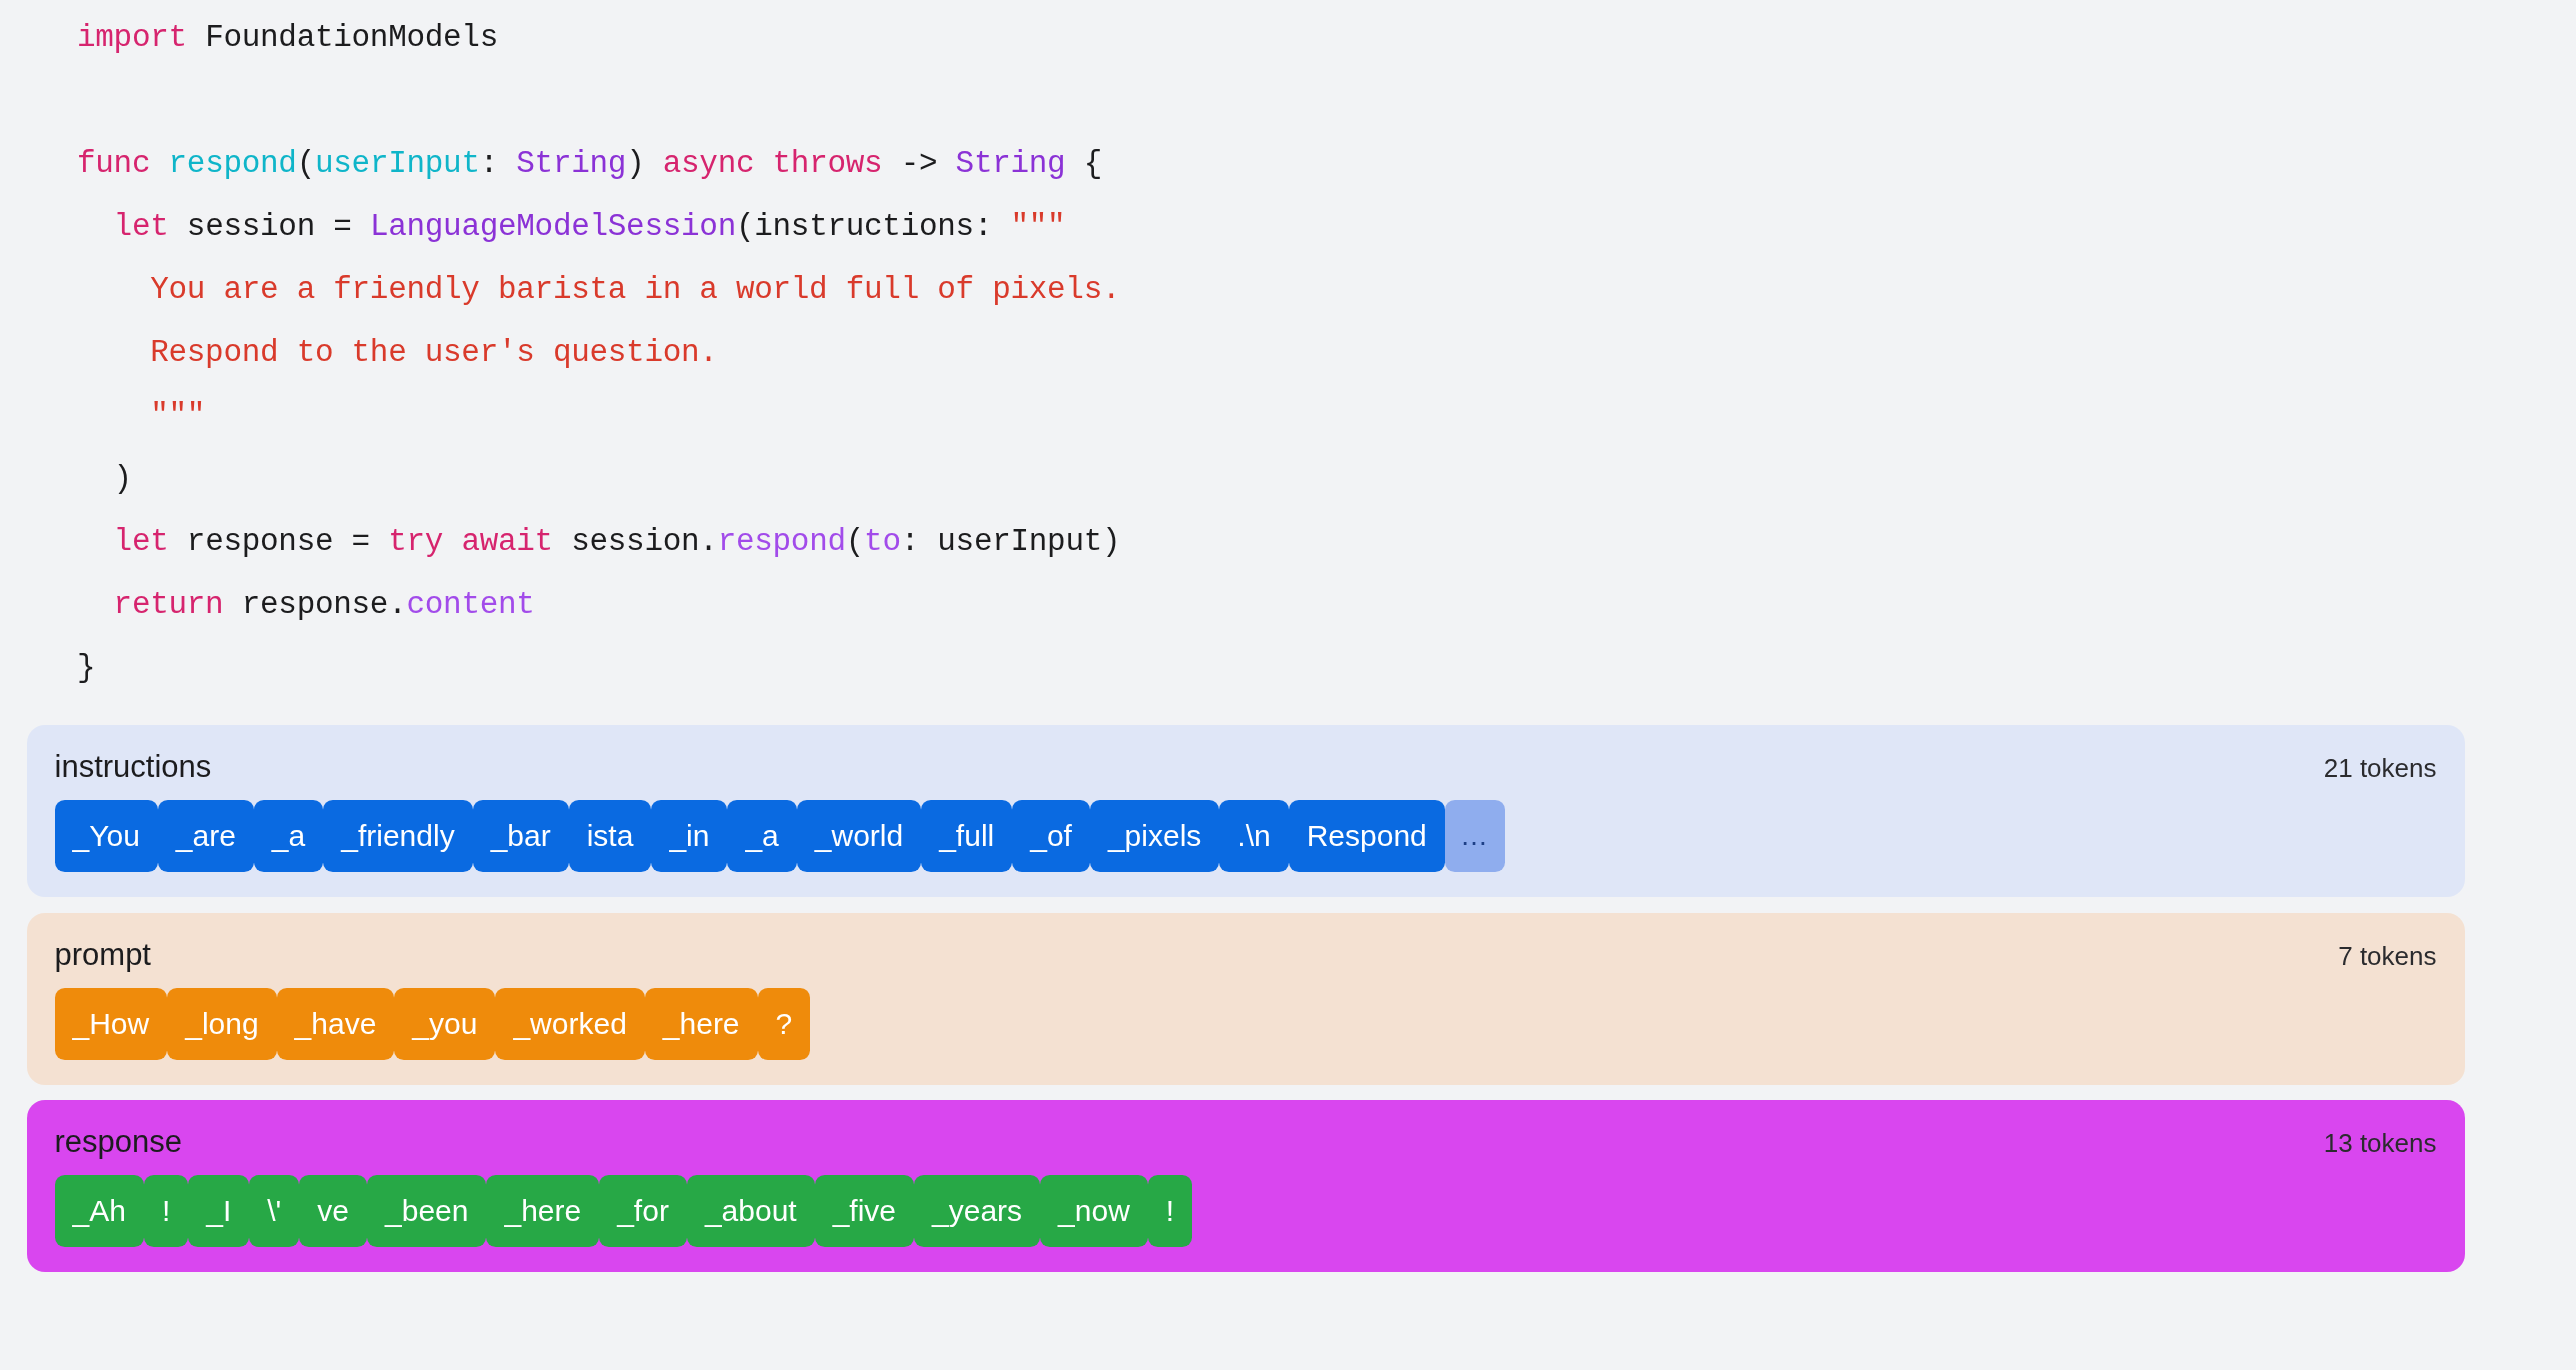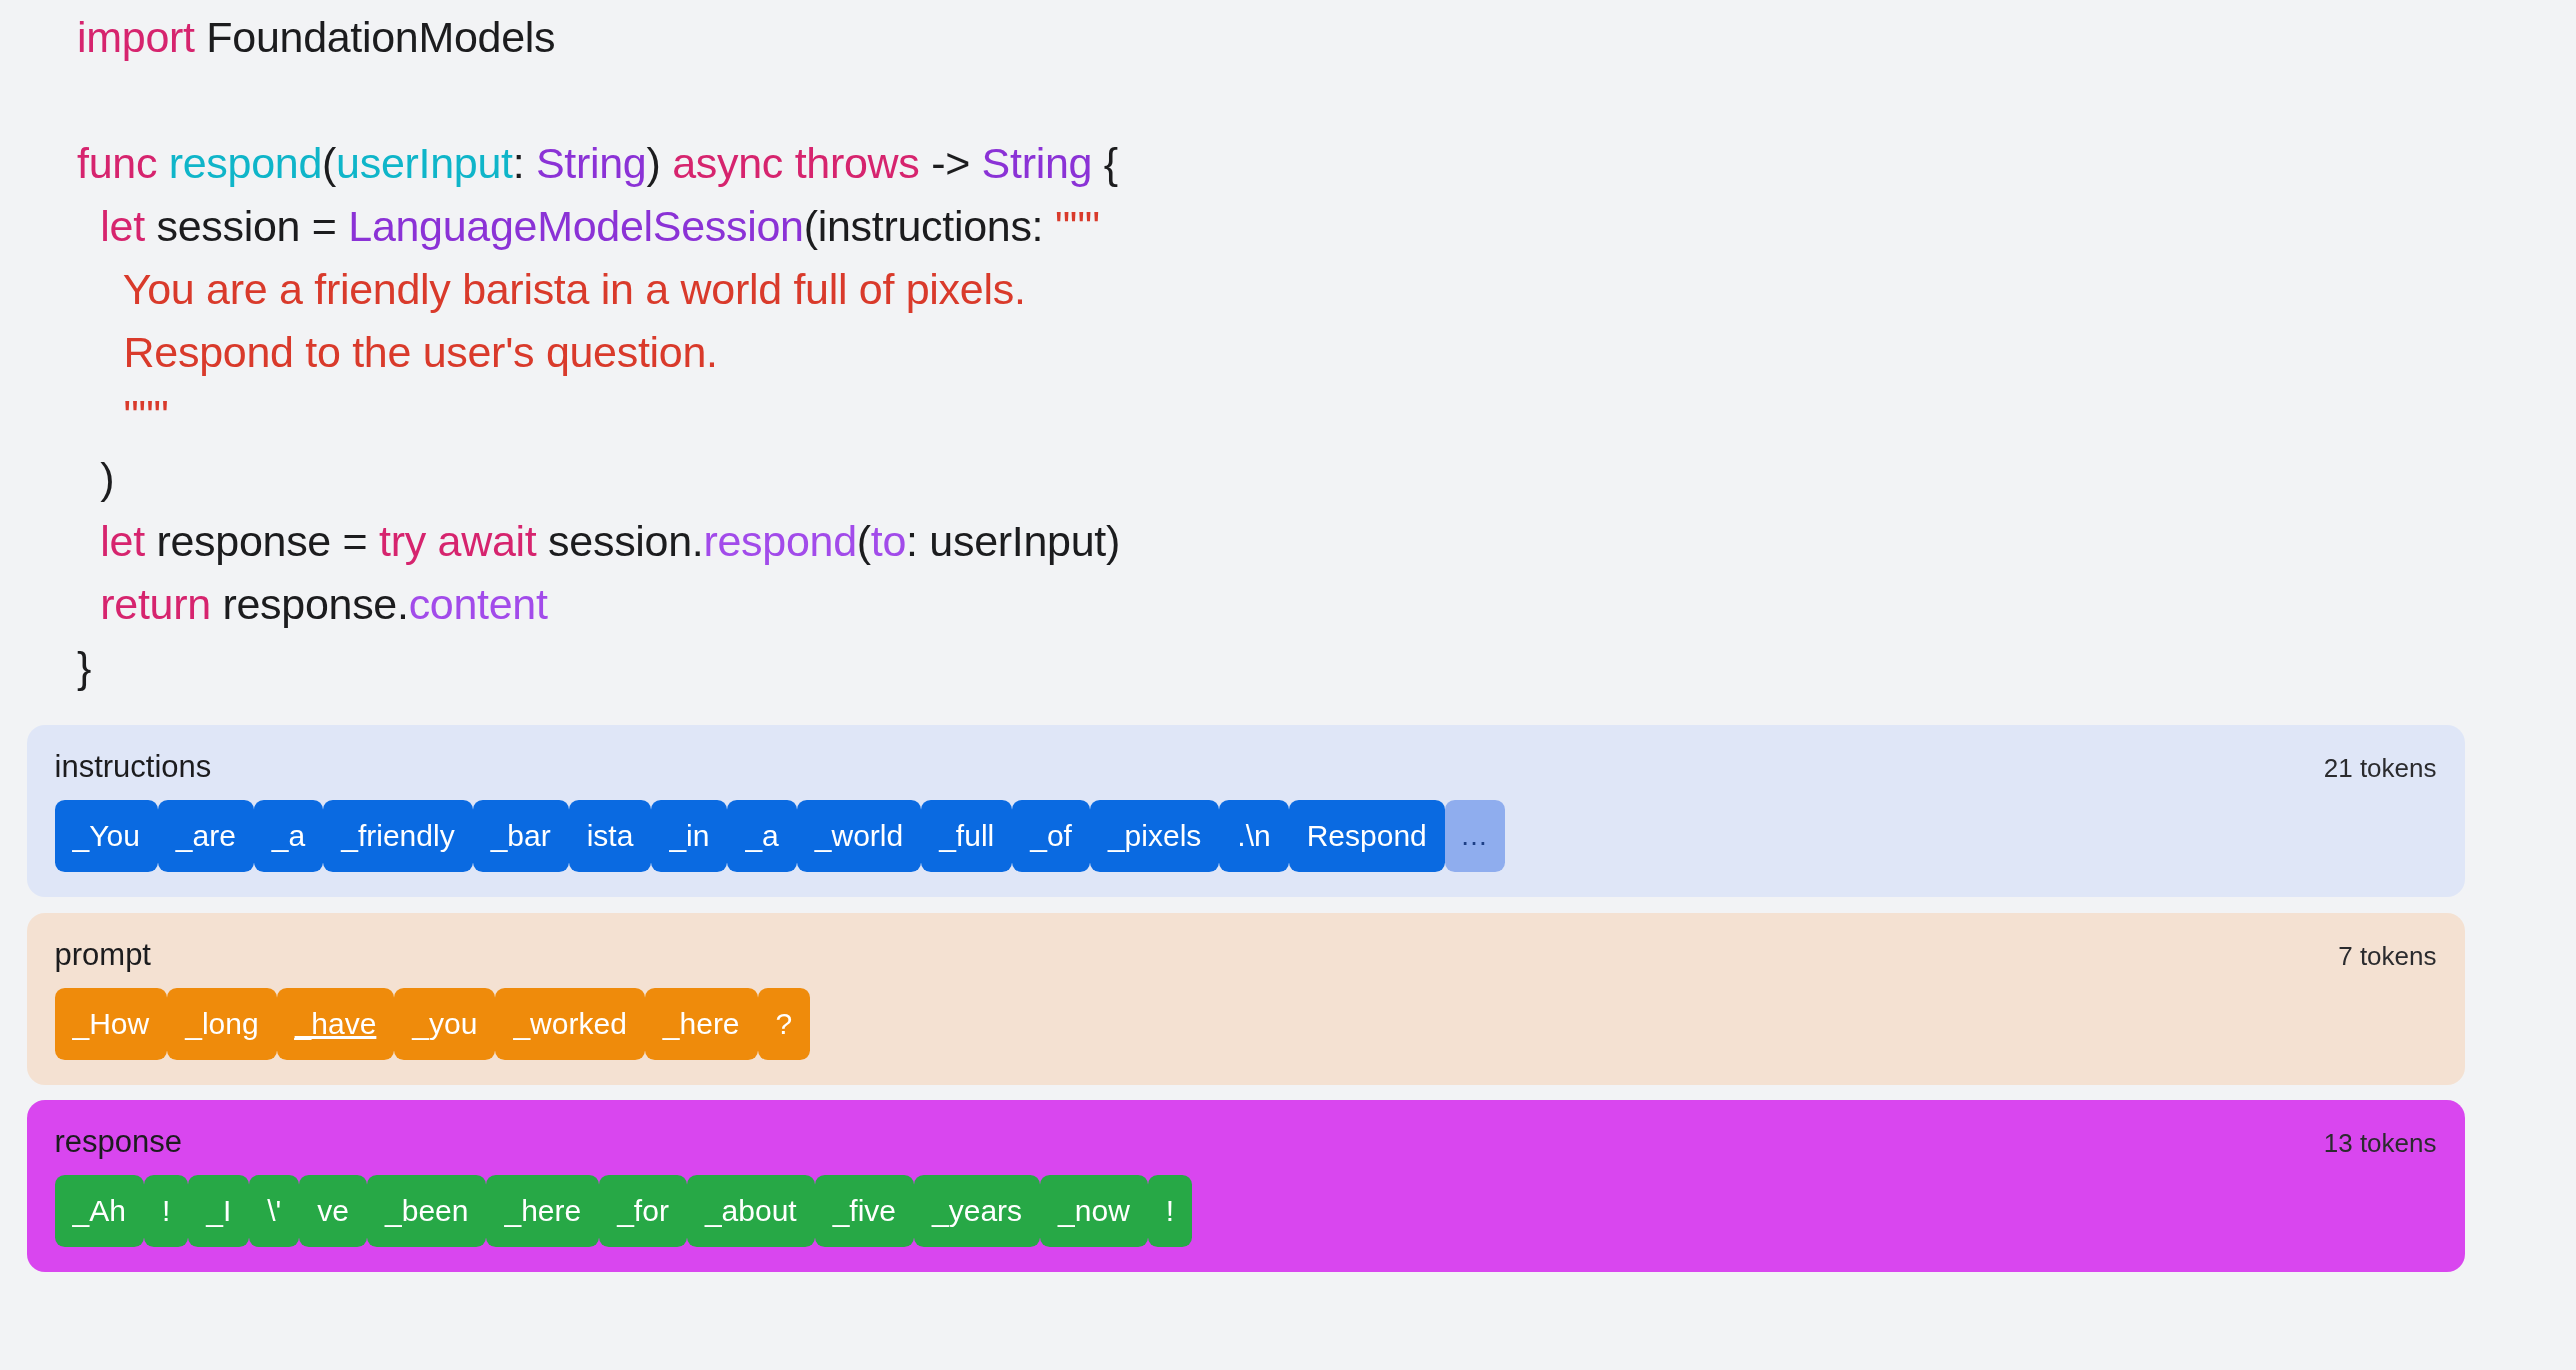--- a/index.html
+++ b/index.html
@@ -21,22 +21,22 @@
     position: absolute;
     left: 0;
     top: 0;
     width: 2576px;
     height: 718px;
     background: #f2f3f5;
     box-sizing: border-box;
     padding: 5.6px 0 0 77px;
   }
   .code-line {
-    font-family: Liberation Sans, sans-serif;
-    font-size: 43px;
+    font-family: Liberation Mono, monospace;
+    font-size: 31px;
     line-height: 63px;
     white-space: pre;
     color: #1c1c1e;
     letter-spacing: -0.3px;
     height: 63px;
   }
   .code-line.blank { color: transparent; }
 
   .tk-kw   { color: #d6246e; }   
   .tk-fn   { color: #0fb5c9; }   
@@ -158,21 +158,21 @@
       </div>
     </div>
     <div class="panel panel-prompt" style="background: rgb(244, 225, 210);">
       <div class="panel-head">
         <div class="panel-title">prompt</div>
         <div class="panel-count">7 tokens</div>
       </div>
       <div class="chips">
         <div class="chip" style="background: rgb(239, 139, 11);">_How</div>
         <div class="chip" style="background: rgb(239, 139, 11);">_long</div>
-        <div class="chip" style="background: rgb(239, 139, 11); text-decoration: underline;">_have</div>
+        <div class="chip" style="background: rgb(239, 139, 11);">_have</div>
         <div class="chip" style="background: rgb(239, 139, 11);">_you</div>
         <div class="chip" style="background: rgb(239, 139, 11);">_worked</div>
         <div class="chip" style="background: rgb(239, 139, 11);">_here</div>
         <div class="chip" style="background: rgb(239, 139, 11);">?</div>
       </div>
     </div>
     <div class="panel panel-response" style="background: #d946ef;">
       <div class="panel-head">
         <div class="panel-title">response</div>
         <div class="panel-count">13 tokens</div>

